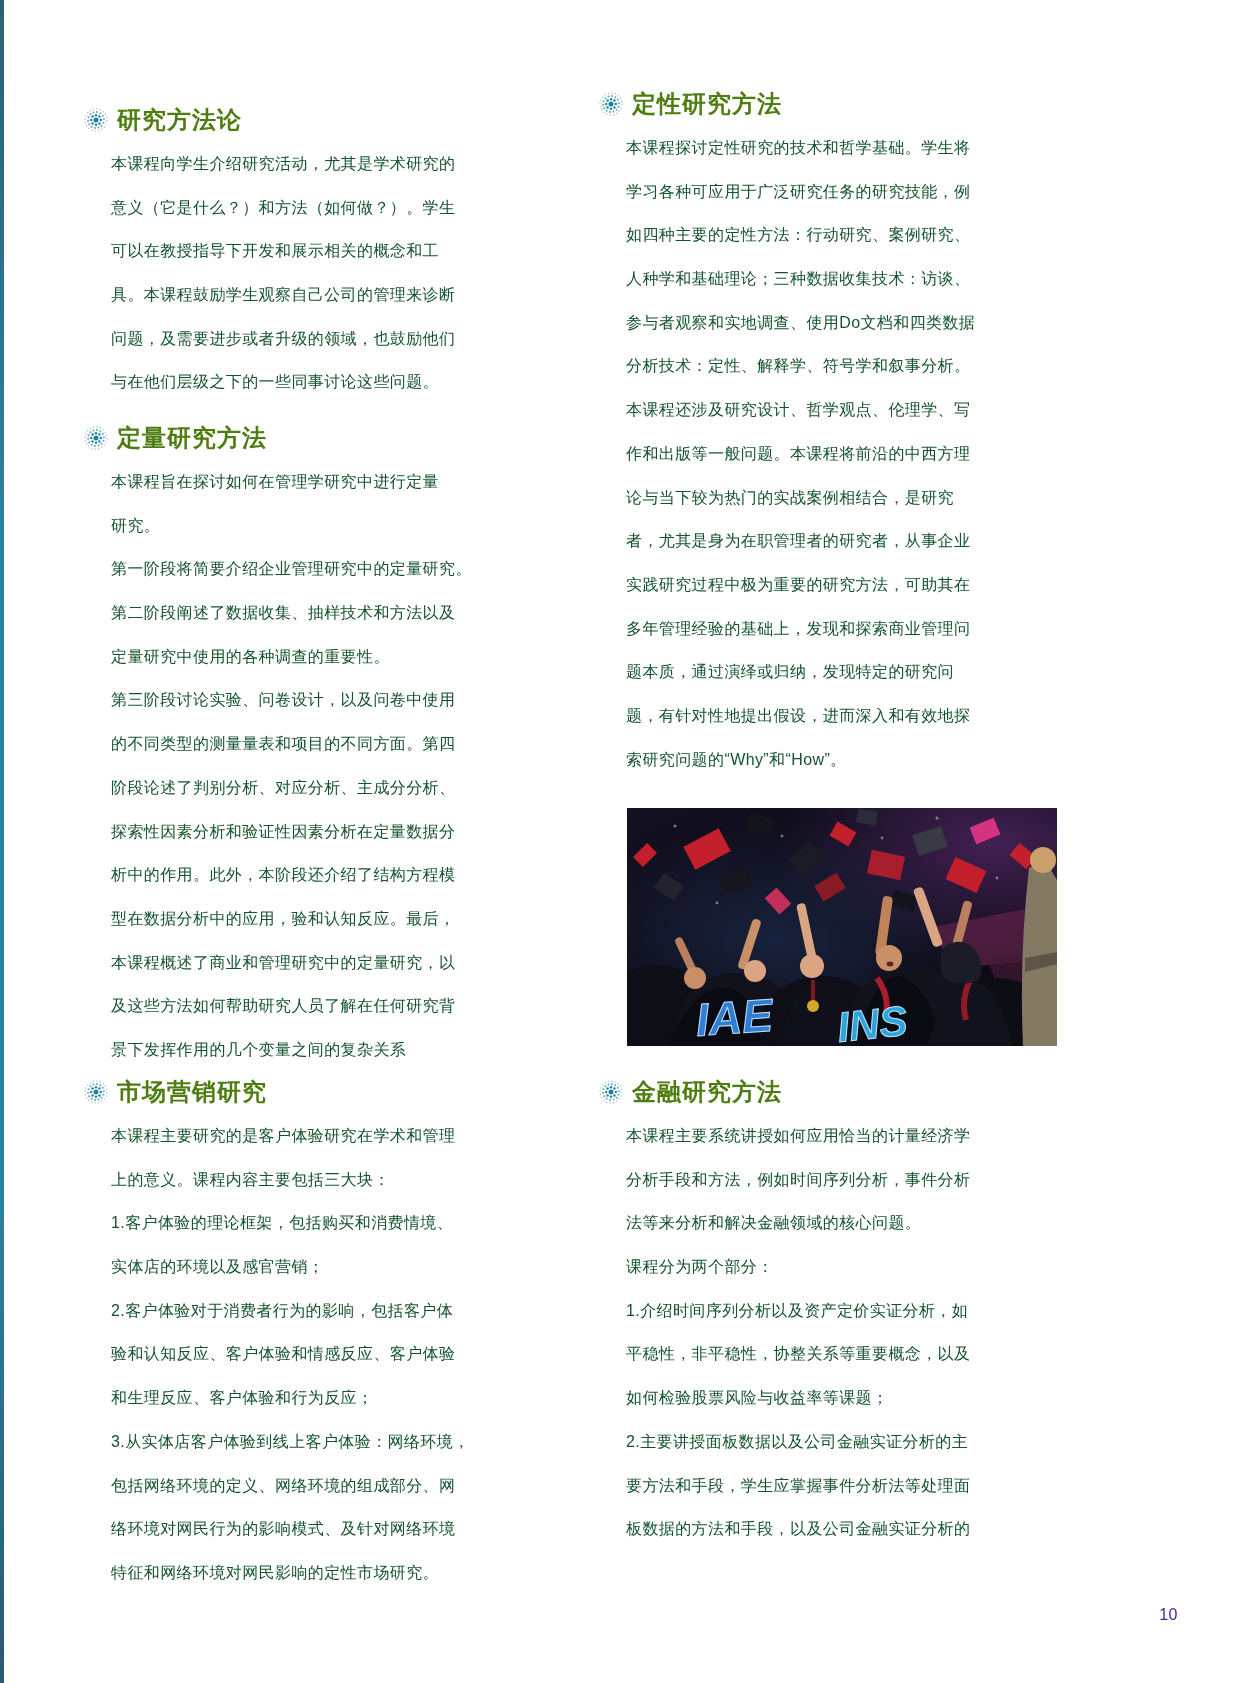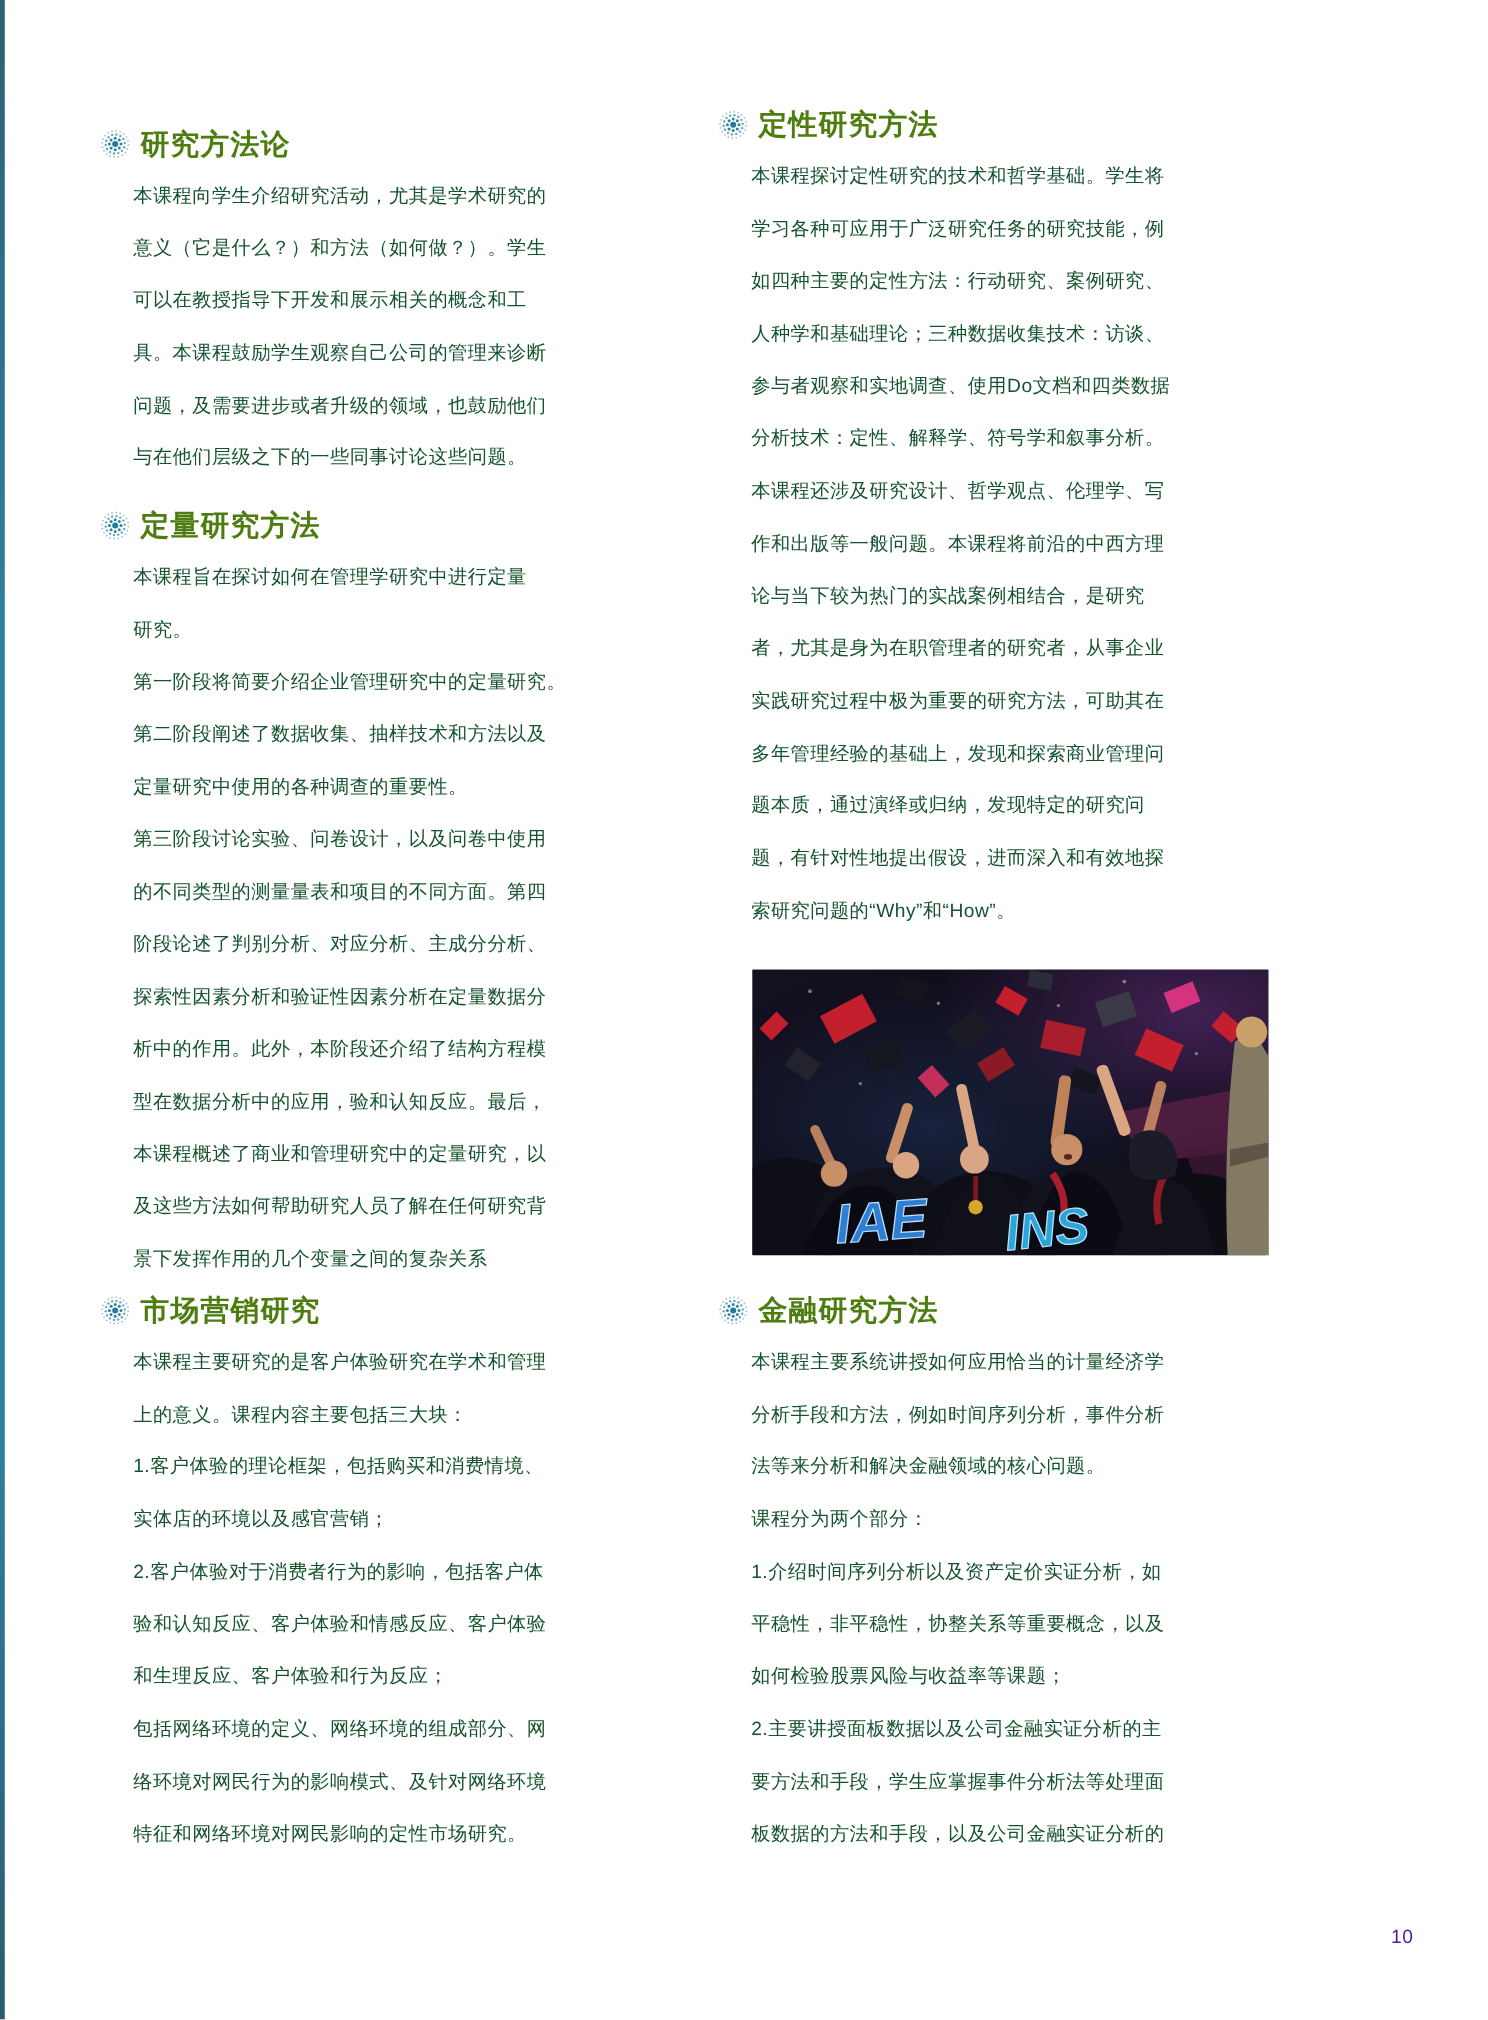--- a/index.html
+++ b/index.html
@@ -219,20 +219,21 @@
     <span class="sec-title">市场营销研究</span>
   </div>
   <div class="sec-lines">
       <div class="t-line">本课程主要研究的是客户体验研究在学术和管理</div>
       <div class="t-line">上的意义。课程内容主要包括三大块：</div>
       <div class="t-line">1.客户体验的理论框架，包括购买和消费情境、</div>
       <div class="t-line">实体店的环境以及感官营销；</div>
       <div class="t-line">2.客户体验对于消费者行为的影响，包括客户体</div>
       <div class="t-line">验和认知反应、客户体验和情感反应、客户体验</div>
       <div class="t-line">和生理反应、客户体验和行为反应；</div>
+      <div class="t-line">3.从实体店客户体验到线上客户体验：网络环境，</div>
       <div class="t-line">包括网络环境的定义、网络环境的组成部分、网</div>
       <div class="t-line">络环境对网民行为的影响模式、及针对网络环境</div>
       <div class="t-line">特征和网络环境对网民影响的定性市场研究。</div>
     </div>
 </div>
 
 <div class="sec" id="sec-qualitative">
   <div class="sec-head">
     <svg class="burst" viewBox="0 0 28 28">
         <circle cx="14" cy="14" r="2.7" fill="#1f7da0" opacity="1"></circle>

